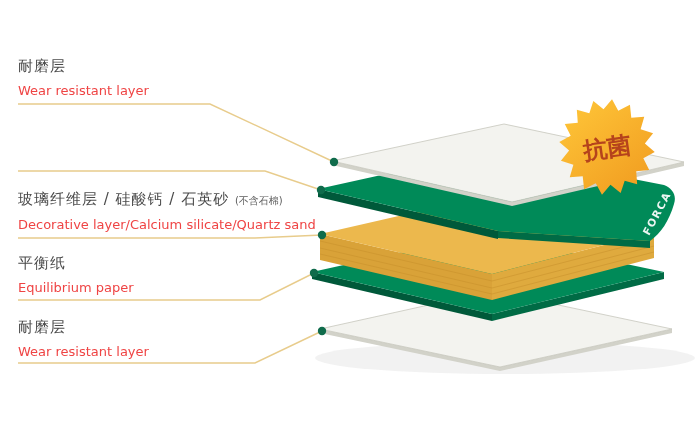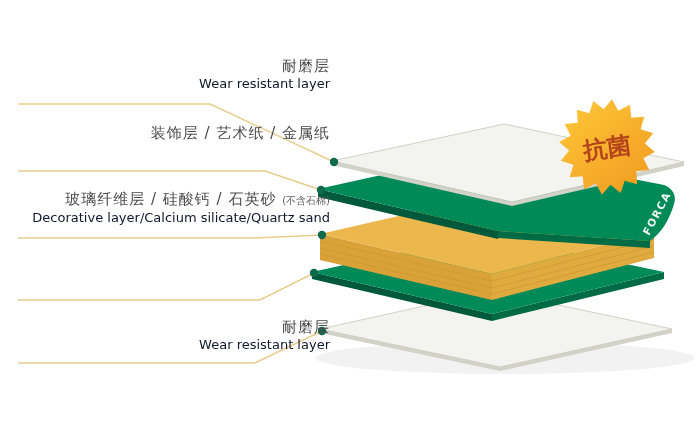--- a/index.html
+++ b/index.html
@@ -6,23 +6,23 @@
   body {
     width: 700px; height: 438px;
     background: #ffffff;
     position: relative; overflow: hidden;
     font-family: "DejaVu Sans", "Liberation Sans", sans-serif;
   }
   #stage { position: absolute; inset: 0; width: 700px; height: 438px; }
   #layers-svg { position: absolute; top: 0; left: 0; }
 
   .label { position: absolute; left: 18px; width: 312px; white-space: nowrap; }
-  .label .zh { font-size: 15px; line-height: 19px; color: #4A4A4A; letter-spacing: 1px; text-align: right; }
+  .label .zh { font-size: 15px; line-height: 19px; color: #4A4A4A; letter-spacing: 1px; }
   .label .zh .note { font-size: 10px; letter-spacing: 0; color: #5D5D5D; }
-  .label .en { font-size: 13px; line-height: 16px; color: #0f172a; text-align: right; }
+  .label .en { margin-top: 7px; font-size: 13px; line-height: 16px; color: #ef4444; }
 
   .leaders polyline { fill: none; stroke-width: 1.4; }
   .sheet-top-white { stroke: #C6C6BD; stroke-width: 0.8; }
   .lam { stroke: #C68F2B; stroke-width: 1; opacity: 0.5; }
   .shadow { fill: rgba(70,70,70,0.07); }
   .brand-text { font-size: 10.5px; font-weight: bold; fill: rgba(255,255,255,0.92); letter-spacing: 1.5px; }
   .badge-text { font-size: 24px; font-weight: bold; }
 </style>
 </head>
 <body>
@@ -97,30 +97,33 @@
       <text class="badge-text" transform="rotate(-14)" text-anchor="middle" dy="9" fill="#B5431C">抗菌</text>
     </g>
   </svg>
 
   <div class="label" style="top:57px">
     <div class="zh">耐磨层</div>
     <div class="en">Wear resistant layer</div>
   </div>
 
   <div class="label" style="top:124px">
-    <div class="zh">装饰层 / 艺术纸 / 金属纸</div>
   </div>
 
   <div class="label" style="top:190px">
     <div class="zh">
       <span>玻璃纤维层 / 硅酸钙 / 石英砂</span>
       <span class="note">(不含石棉)</span>
     </div>
     <div class="en">Decorative layer/Calcium silicate/Quartz sand</div>
   </div>
 
+  <div class="label" style="top:254px">
+    <div class="zh">平衡纸</div>
+    <div class="en">Equilibrium paper</div>
+  </div>
 
   <div class="label" style="top:318px">
     <div class="zh">耐磨层</div>
     <div class="en">Wear resistant layer</div>
   </div>
 
 </div>
 
 </body></html>

